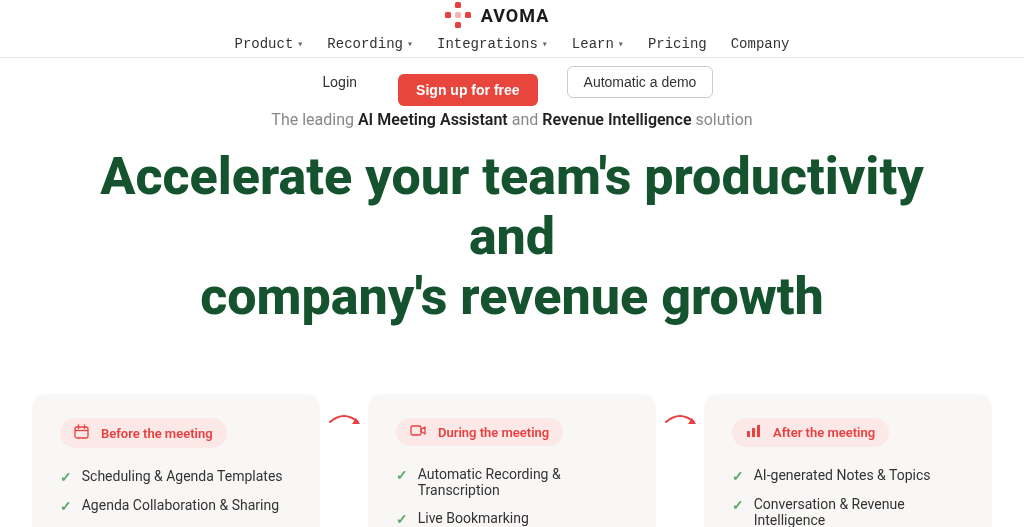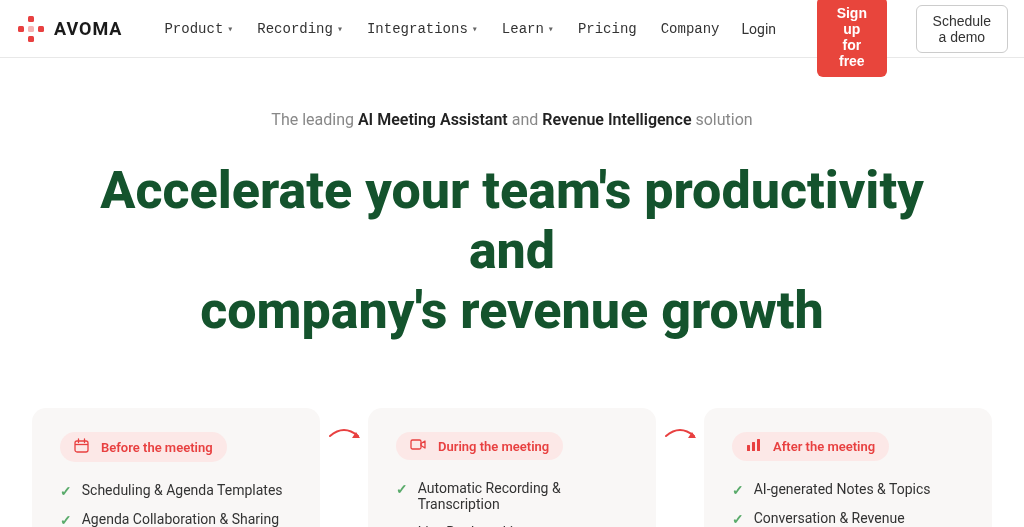--- a/index.html
+++ b/index.html
@@ -5,20 +5,21 @@
     * { margin: 0; padding: 0; box-sizing: border-box; }
     body { font-family: -apple-system, BlinkMacSystemFont, 'Segoe UI', Roboto, sans-serif; background: #fff; color: #1a1a1a; width: 1024px; overflow-x: hidden; }
 
     
     nav {
       display: flex;
       align-items: center;
       padding: 0 16px;
       height: 58px;
       border-bottom: 1px solid #e8e8e8;
+      flex-direction: column;
     }
     .nav-logo {
       display: flex;
       align-items: center;
       gap: 8px;
       margin-right: 32px;
     }
     .nav-logo-icon {
       width: 30px;
       height: 30px;
@@ -85,21 +86,21 @@
     }
 
     
     .hero {
       text-align: center;
       padding: 52px 80px 36px;
     }
     .hero-subtitle {
       font-size: 16px;
       color: #888;
-      margin-bottom: 32px;
+      margin-bottom: 18px;
       font-weight: 400;
     }
     .hero-subtitle strong {
       color: #222;
       font-weight: 600;
     }
     .hero-title {
       font-size: 52px;
       font-weight: 800;
       line-height: 1.15;
@@ -207,21 +208,21 @@
     <a class="nav-link">
       <span>Pricing</span>
     </a>
     <a class="nav-link">
       <span>Company</span>
     </a>
   </div>
   <div class="nav-actions">
     <span class="btn-login">Login</span>
     <button class="btn-signup">Sign up for free</button>
-    <button class="btn-demo">Schedule a demo</button>
+    <button class="btn-demo">Automatic a demo</button>
   </div>
 </nav>
 
 <section class="hero">
   <p class="hero-subtitle">
     <span>The leading </span>
     <strong>AI Meeting Assistant</strong>
     <span> and </span>
     <strong>Revenue Intelligence</strong>
     <span> solution</span>

